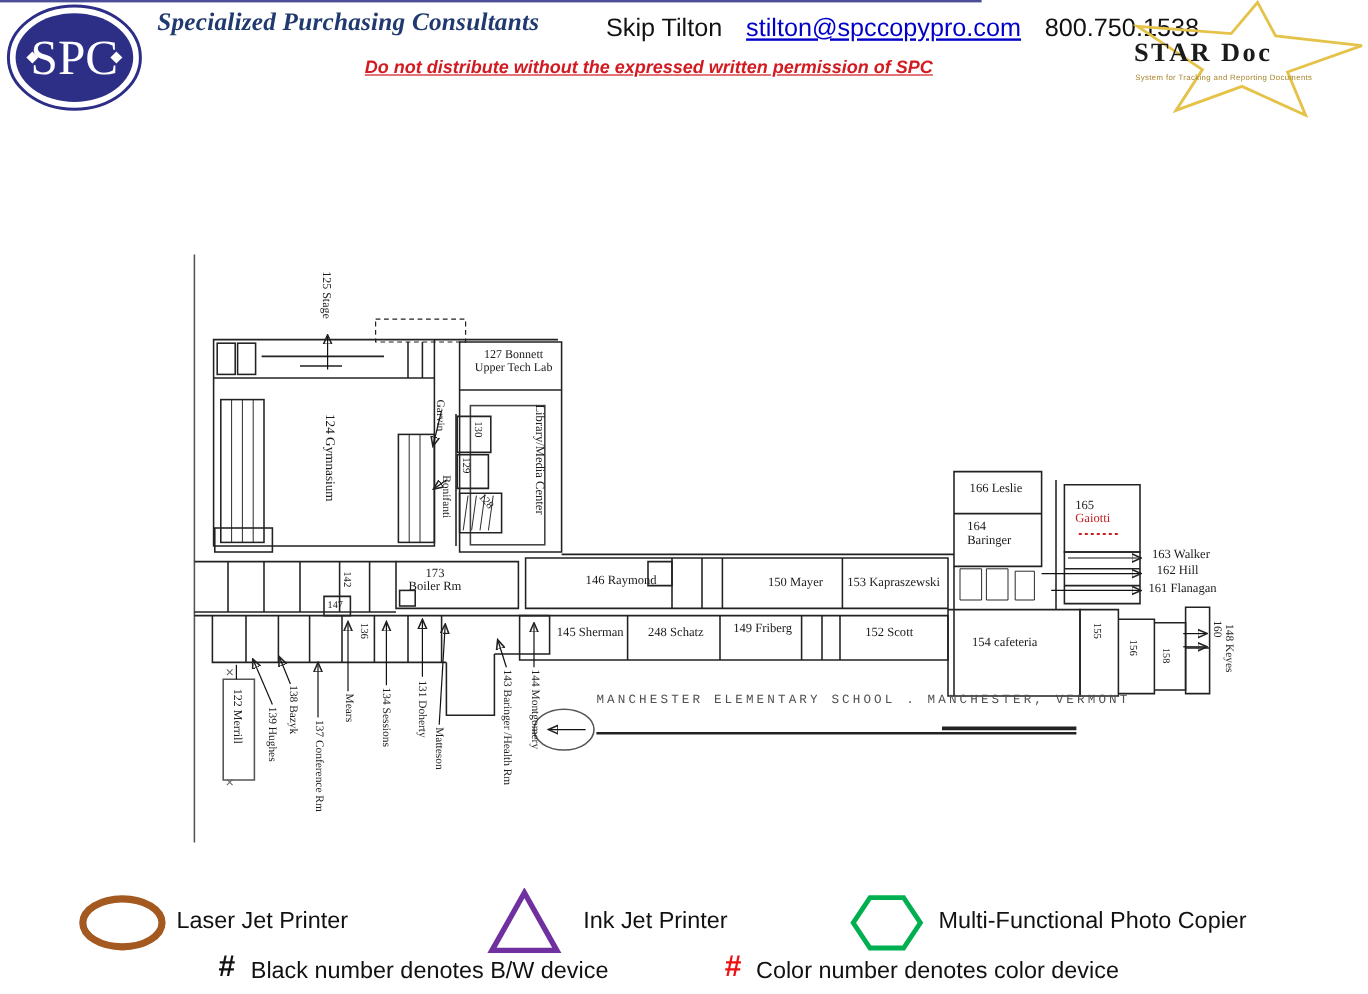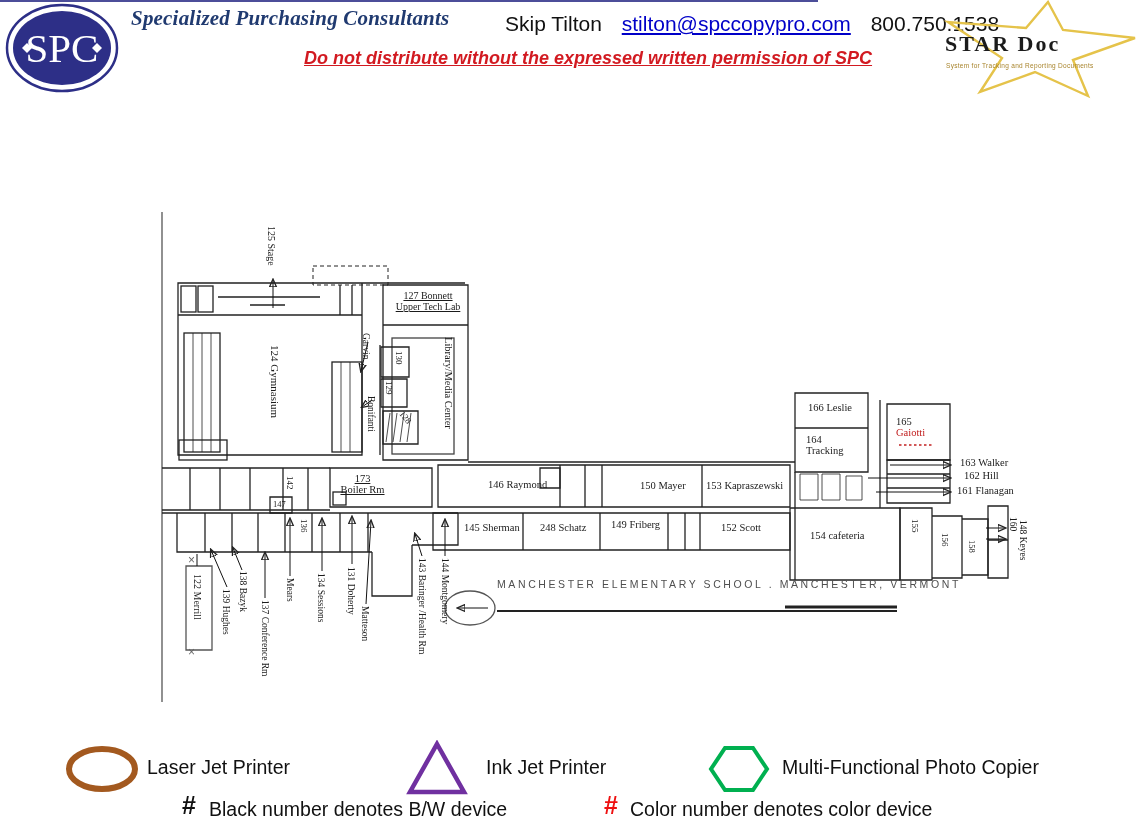--- a/index.html
+++ b/index.html
@@ -5,41 +5,41 @@
   html,body{margin:0;padding:0;background:#fff;}
   .page{position:relative;width:1140px;height:828px;background:#ffffff;overflow:hidden;
         font-family:"Liberation Sans","DejaVu Sans",sans-serif;}
   .abs{position:absolute;}
   
   .top-edge{position:absolute;left:0;top:0;width:818px;height:2px;background:var(--navy);opacity:.85;}
   .company{position:absolute;left:131px;top:6px;font-family:"Liberation Serif","DejaVu Serif",serif;
            font-weight:700;font-style:italic;font-size:21px;color:var(--title-blue);letter-spacing:.2px;}
   .contact{position:absolute;left:505px;top:12px;font-size:21px;color:#111;white-space:nowrap;}
   .contact .em{color:var(--link-blue);text-decoration:underline;margin:0 14px;}
-  .notice{position:absolute;left:304px;top:48px;font-size:18px;font-weight:700;font-style:italic;
+  .notice{position:absolute;left:304px;top:48px;font-size:15px;font-weight:700;font-style:italic;
           color:var(--notice-red);text-decoration:underline;}
   .stardoc{position:absolute;left:830px;top:0;width:310px;height:100px;}
   .stardoc svg{position:absolute;left:0;top:0;}
   .sd-box{position:absolute;left:3px;top:30px;width:108px;height:38px;background:#141414;
           display:flex;flex-direction:column;align-items:center;justify-content:center;}
   .sd-spc{font-family:"Liberation Serif","DejaVu Serif",serif;color:#f5f5f5;font-size:17px;letter-spacing:2px;line-height:1;}
   .sd-spc-sub{font-size:6px;color:var(--gold-text);letter-spacing:.4px;margin-top:2px;white-space:nowrap;}
   .sd-title{position:absolute;left:115px;top:31px;font-family:"Liberation Serif","DejaVu Serif",serif;
             font-size:22px;font-weight:700;color:#1b1b1b;letter-spacing:2px;white-space:nowrap;}
   .sd-sub{position:absolute;left:116px;top:62px;font-size:6.5px;color:var(--gold-text);letter-spacing:.3px;white-space:nowrap;}
   
   .logo{position:absolute;left:5px;top:3px;width:114px;height:90px;}
   
   .pl{position:absolute;font-family:"Liberation Serif","DejaVu Serif",serif;font-size:10.5px;
       color:#1b1b1b;white-space:nowrap;line-height:1.08;}
   .v{writing-mode:vertical-rl;}
-  .ctr{text-align:center;text-decoration:underline;}
+  .ctr{text-align:center;}
   .red{color:#c22020;}
   .draft1{position:absolute;left:497px;top:578px;font-size:10.5px;letter-spacing:2.6px;color:#4f4f4f;
-          font-family:Liberation Sans, sans-serif;white-space:nowrap;}
+          font-family:Liberation Mono, monospace;white-space:nowrap;}
   .draft2{position:absolute;left:497px;top:591px;font-size:20px;letter-spacing:7px;color:#585858;
           font-family:"Liberation Sans","DejaVu Sans",sans-serif;white-space:nowrap;}
   
   .leg-text{position:absolute;font-size:19.5px;color:#111;white-space:nowrap;}
   .hash{position:absolute;font-size:25px;font-weight:700;color:#111;}
   .hash.r{color:var(--hash-red);}
   .lshape{position:absolute;}
   .lshape .laser{stroke:var(--laser-brown);}
   .lshape .ink{stroke:var(--inkjet-purple);}
   .lshape .mfp{stroke:var(--copier-green);}
@@ -230,21 +230,21 @@
   <div class="pl v" style="left:221px;top:589px;font-size:9.5px">139 Hughes</div>
   <div class="pl v" style="left:238px;top:571px;font-size:9.5px">138 Bazyk</div>
   <div class="pl v" style="left:260px;top:600px;font-size:9.5px">137 Conference Rm</div>
   <div class="pl v" style="left:285px;top:578px;font-size:9.5px">Mears</div>
   <div class="pl v" style="left:316px;top:573px;font-size:9.5px">134 Sessions</div>
   <div class="pl v" style="left:346px;top:567px;font-size:9.5px">131 Doherty</div>
   <div class="pl v" style="left:360px;top:606px;font-size:9.5px">Matteson</div>
   <div class="pl" style="left:808px;top:402px">166 Leslie</div>
   <div class="pl" style="left:806px;top:434px">
     <span style="display:block">164</span>
-    <span style="display:block">Tracking</span>
+    <span style="display:block">Baringer</span>
   </div>
   <div class="pl" style="left:896px;top:416px">
     <span style="display:block">165</span>
     <span style="display:block" class="red">Gaiotti</span>
   </div>
   <div class="pl" style="left:960px;top:457px">163 Walker</div>
   <div class="pl" style="left:964px;top:470px">162 Hill</div>
   <div class="pl" style="left:957px;top:485px">161 Flanagan</div>
   <div class="pl" style="left:810px;top:530px">154 cafeteria</div>
   <div class="pl v" style="left:909px;top:519px;font-size:9px">155</div>

